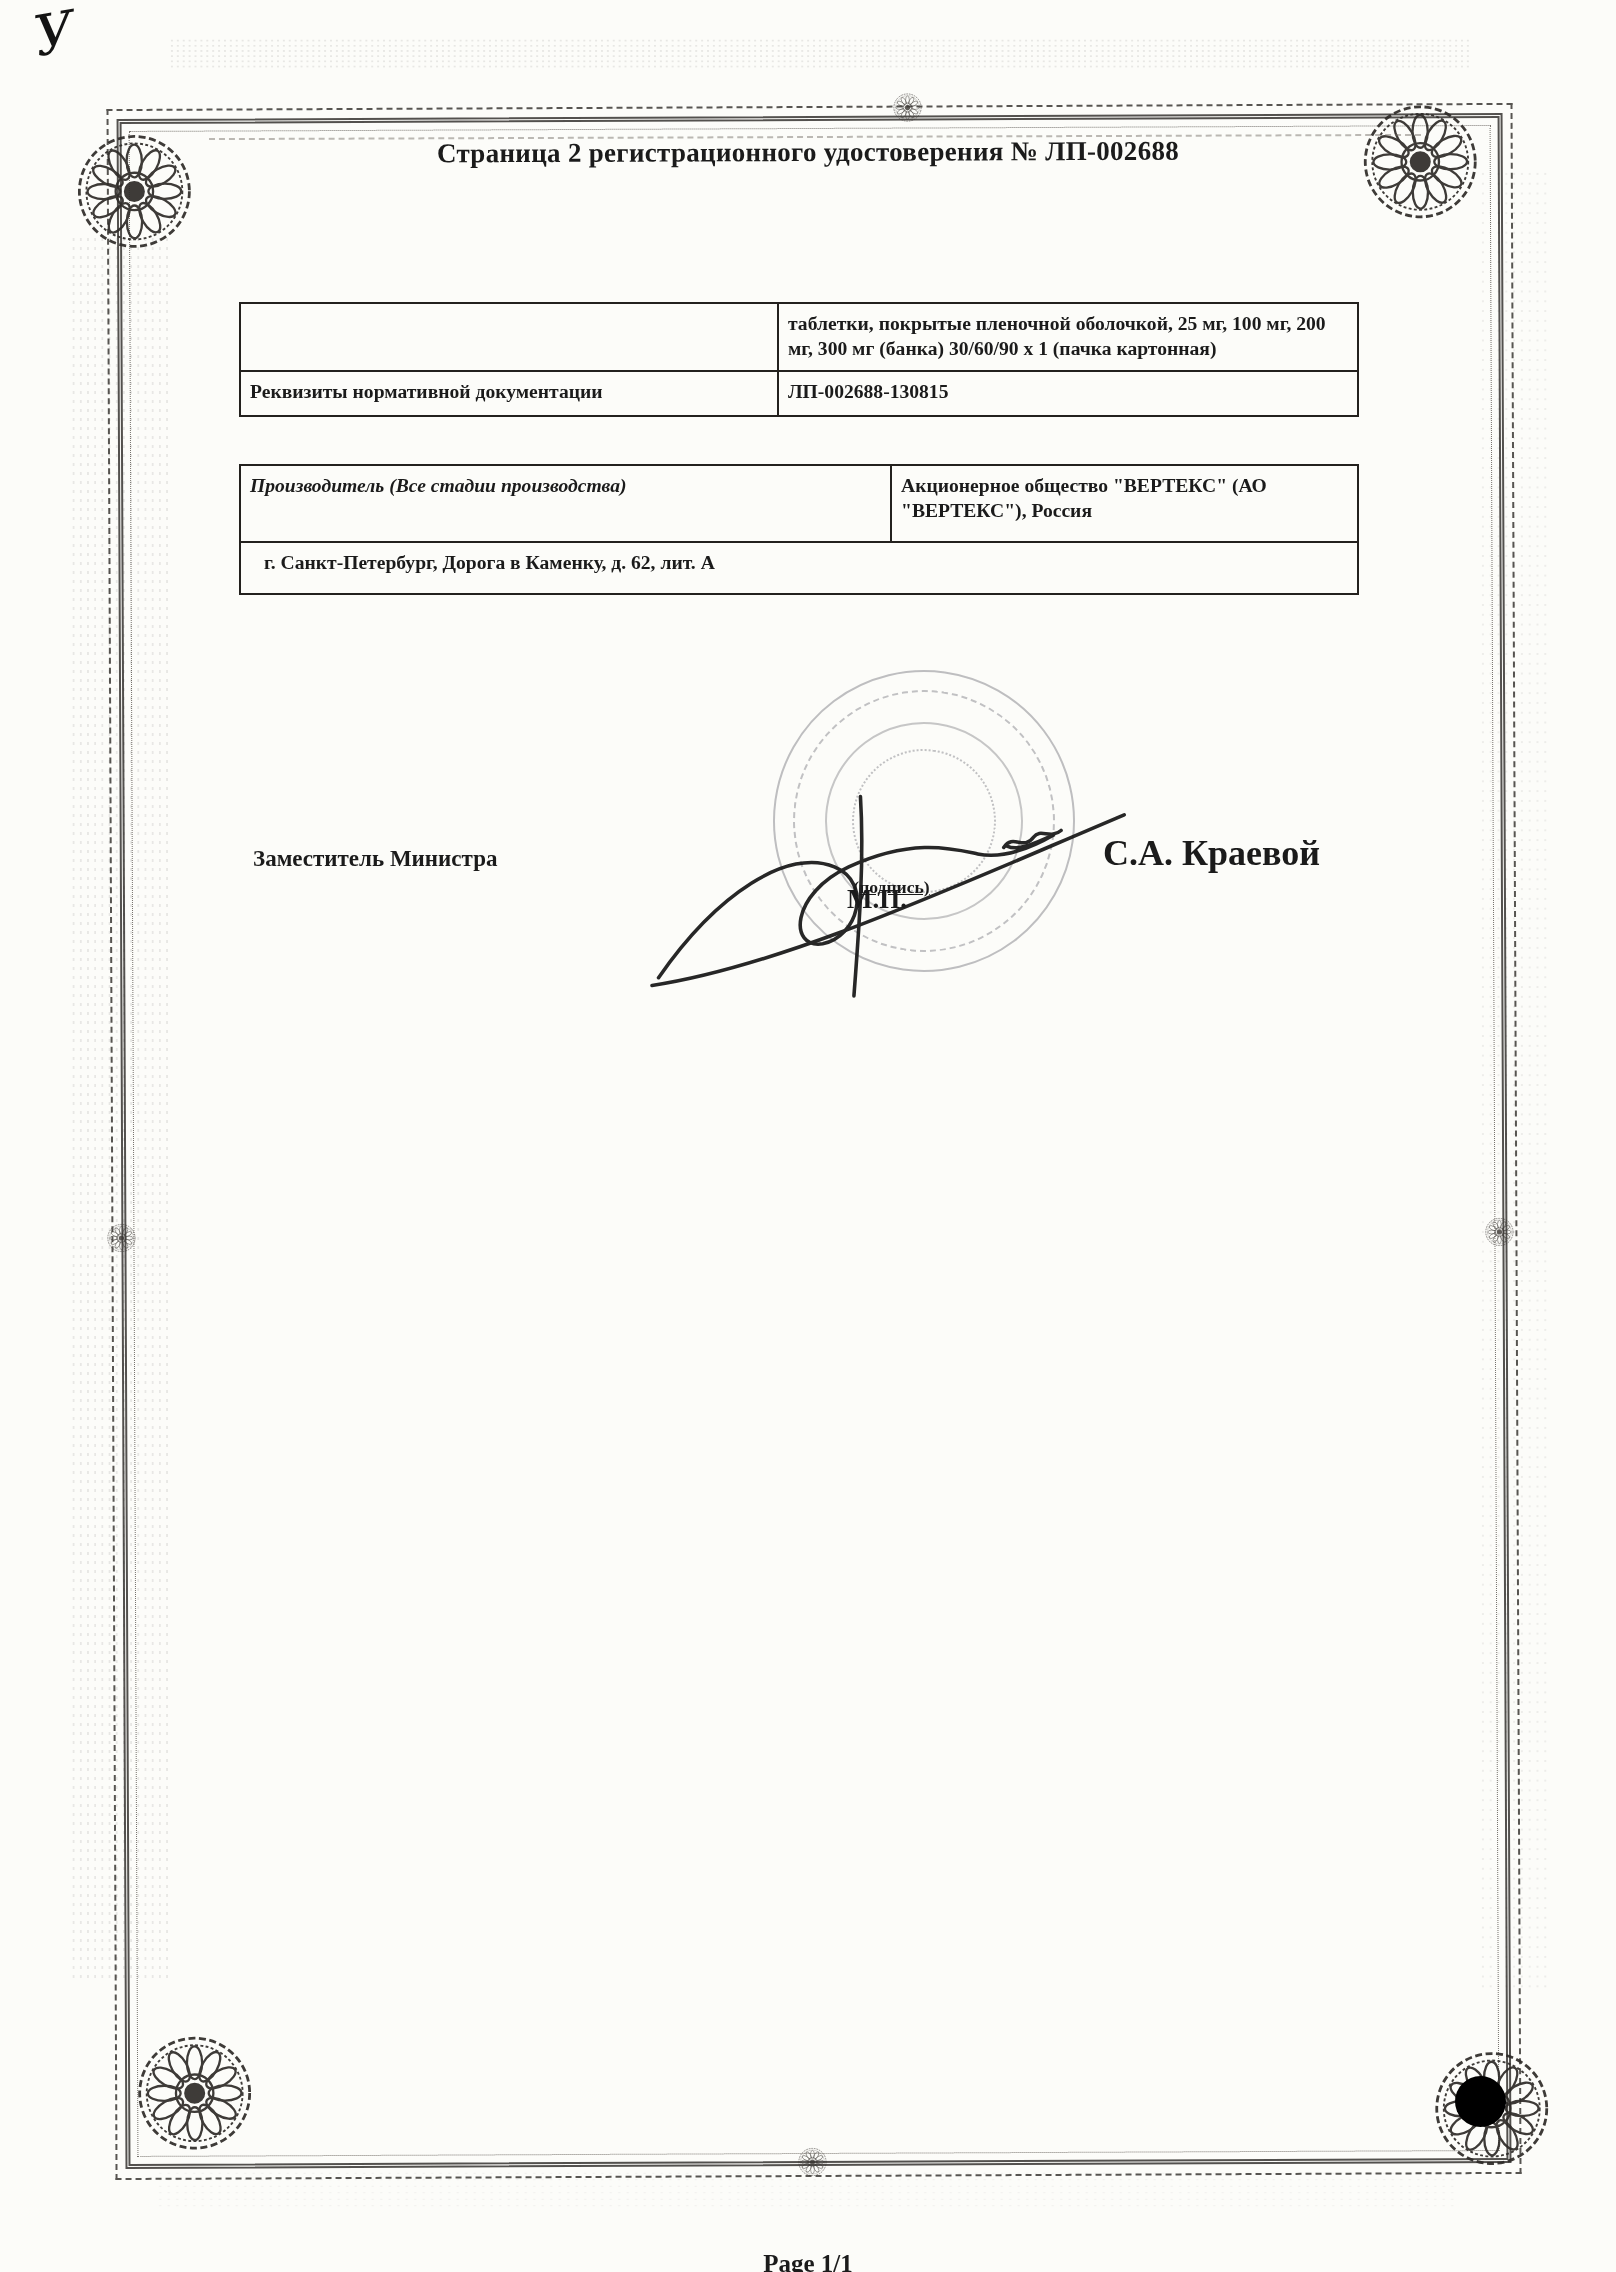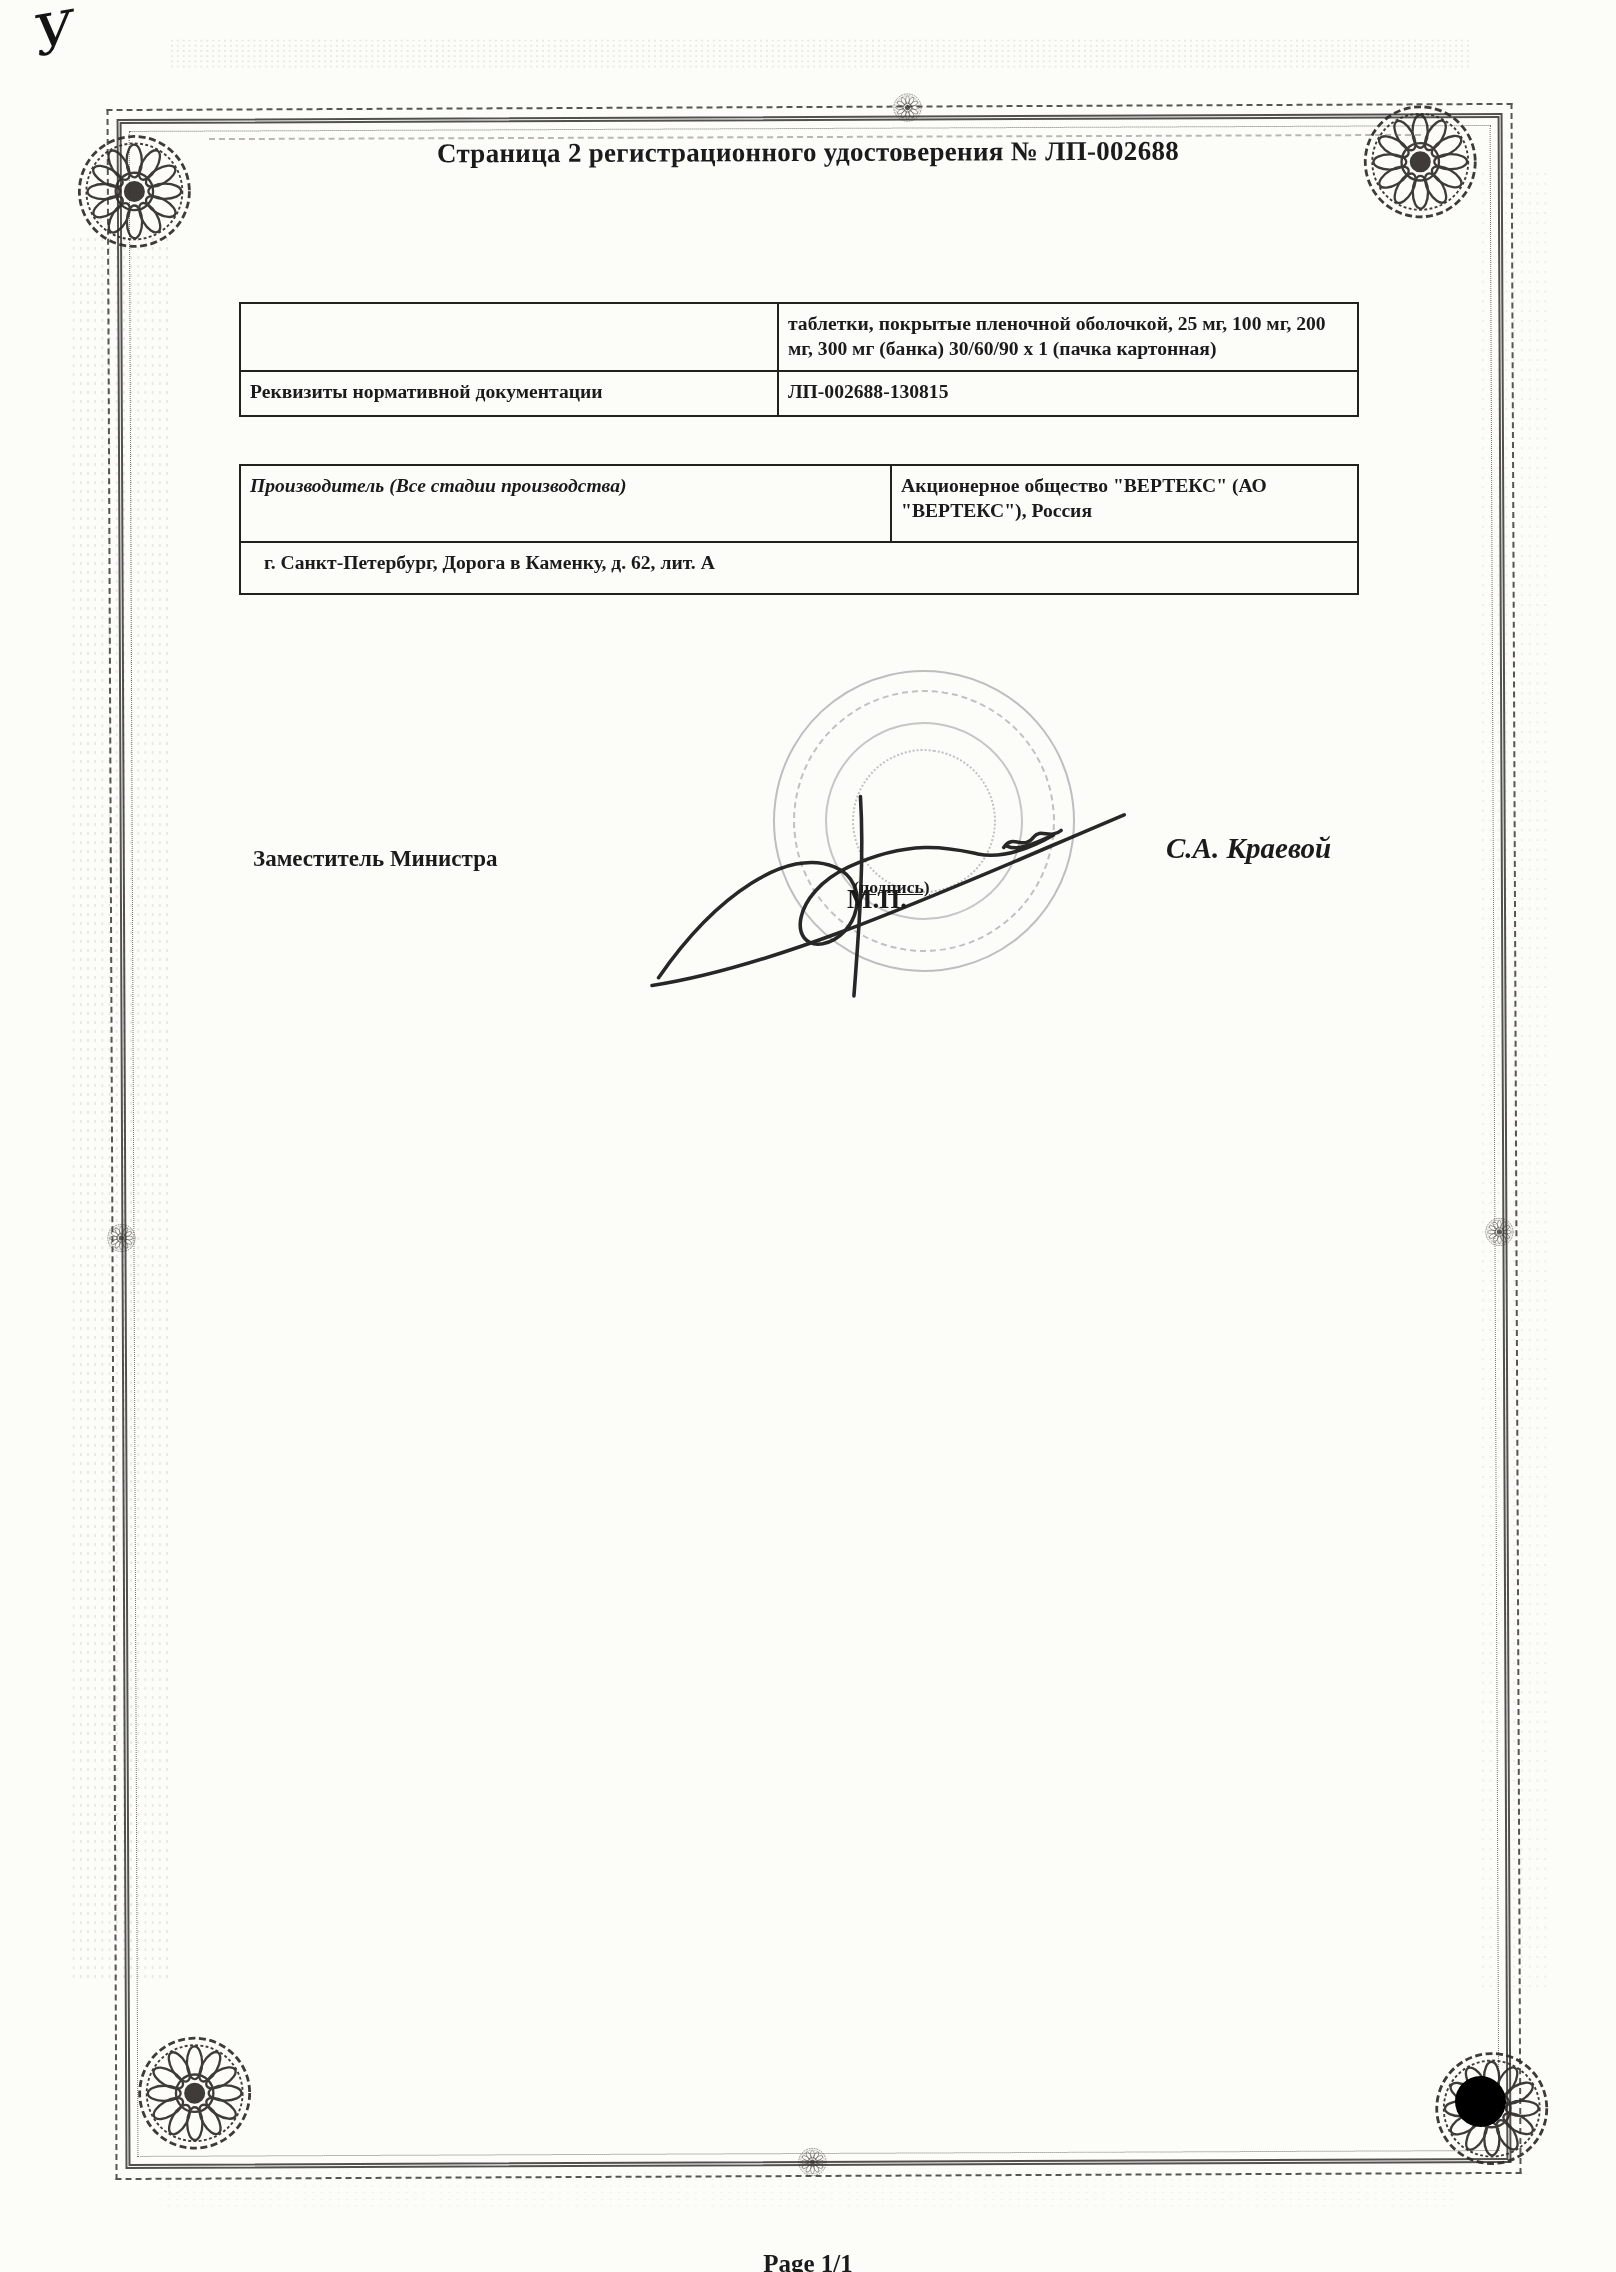--- a/index.html
+++ b/index.html
@@ -61,21 +61,21 @@
   #reg-table .r2 { min-height:43px; }
 
   #prod-table { left:239px; top:464px; width:1120px; grid-template-columns:651px 1fr; }
   #prod-table .hdr { grid-column:1 / 3; min-height:73px; }
   #prod-table .r2 { min-height:77px; }
   #prod-table .r3 { grid-column:1 / 3; min-height:50px;margin-left:14px; }
   .ital { font-style:italic; }
 
   
   .deputy-title { position:absolute; left:253px; top:846px; font-size:23px; font-weight:bold; }
-  .signer-name  { position:absolute; left:1166px; top:832px; font-size:29px; font-weight:bold;font-style:italic; }
+  .signer-name  { position:absolute; left:1103px; top:832px; font-size:36px; font-weight:bold; }
   .sig-caption  { position:absolute; left:820px; top:877px; width:143px; text-align:center;
                   font-size:17.6px; font-weight:bold;text-decoration:underline; }
   .seal-mark    { position:absolute; left:847px; top:860px; font-size:27px; font-weight:bold;margin-top:24px; }
 
   .stamp { position:absolute; left:773px; top:670px; width:302px; height:302px;
            border-radius:50%; border:2.6px solid rgba(58,58,70,.32); transform:rotate(8deg); }
   .stamp::before { content:""; position:absolute; inset:18px; border-radius:50%;
            border:2px dashed rgba(58,58,70,.30); }
   .stamp::after { content:""; position:absolute; inset:50px; border-radius:50%;
            border:2px solid rgba(58,58,70,.28); }

